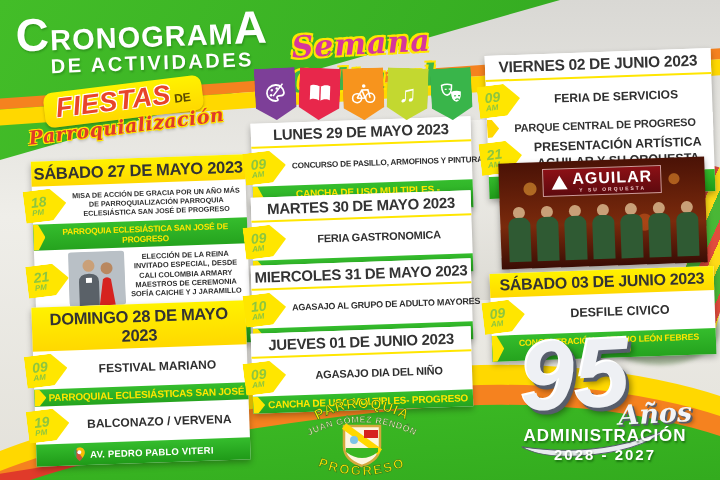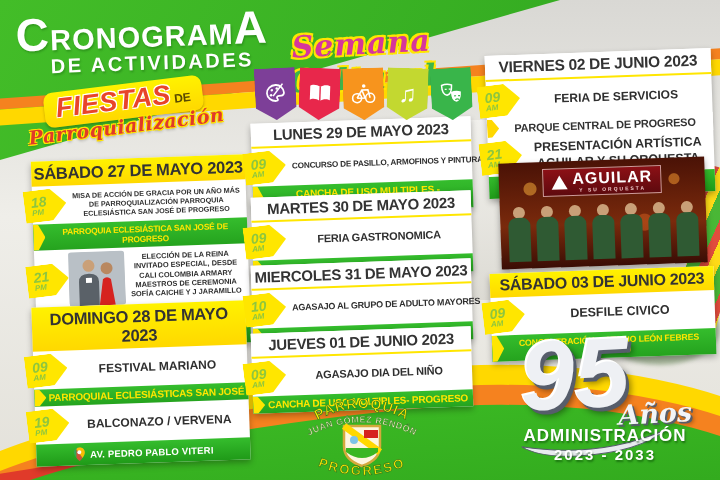--- a/index.html
+++ b/index.html
@@ -451,16 +451,16 @@
   <div class="anniv">
     <span class="n95">95</span>
     <svg class="swoosh95" width="190" height="34" viewBox="0 0 190 34">
       <path d="M4,18 Q80,34 150,8 Q120,30 60,30 Q22,30 4,18 Z" fill="#e8ebef" stroke="#565d6b" stroke-width="1"></path>
     </svg>
     <span class="anios">Años</span>
   </div>
 
   <div class="admin">
     <div class="a1">ADMINISTRACIÓN</div>
-    <div class="a2">2023 - 2033</div>
+    <div class="a2">2028 - 2027</div>
   </div>
 
 </div>
 
 </body></html>

